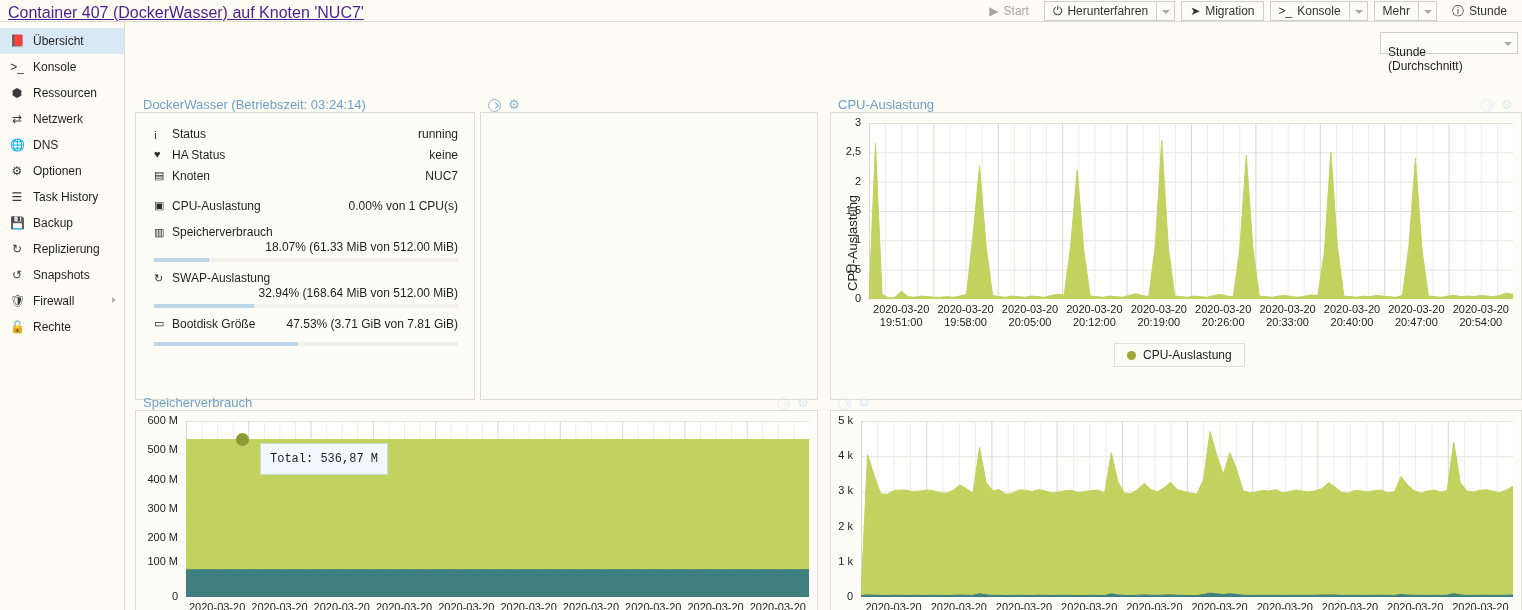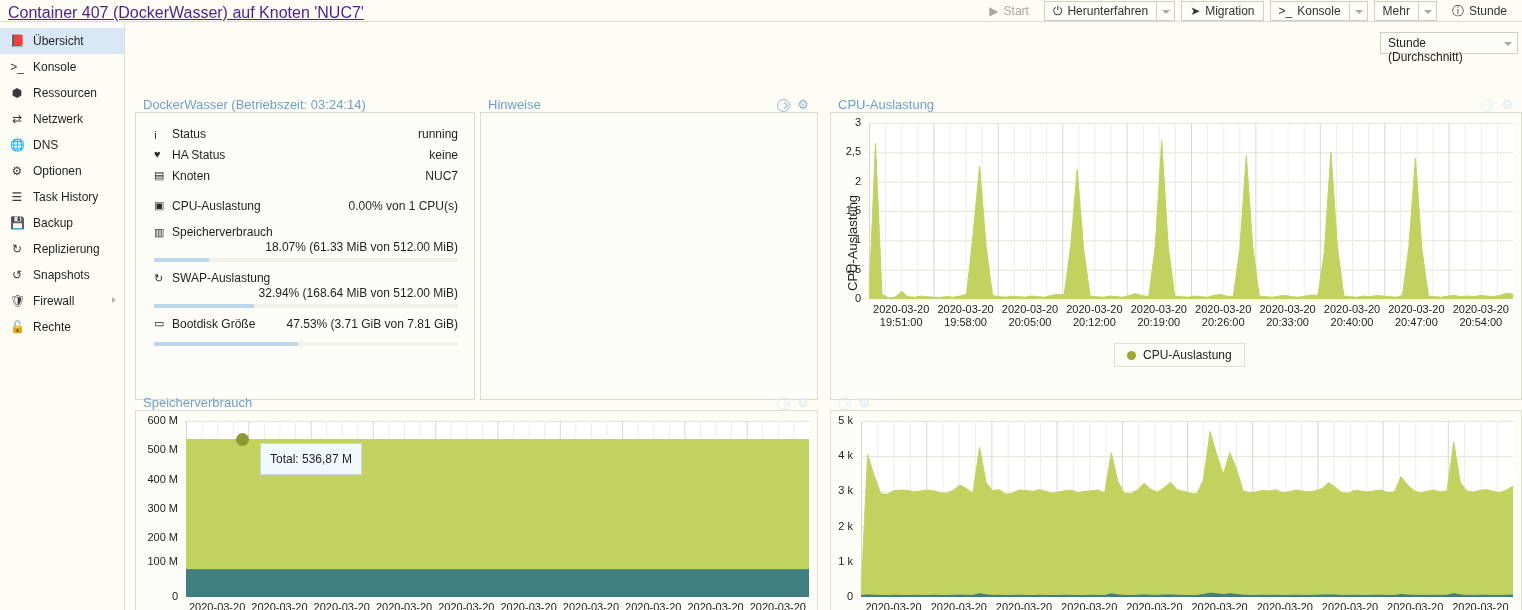--- a/index.html
+++ b/index.html
@@ -68,21 +68,21 @@
     border-top: 3px solid transparent; border-bottom: 3px solid transparent;
   }
 
   
   .content { position: absolute; left: 126px; top: 22px; width: 1396px; height: 588px; }
 
   .range-select {
     position: absolute; right: 4px; top: 10px;
     width: 138px; height: 22px; background: #fdfdf7;
     border: 1px solid #cfcfc4; font-size: 12px; color: #222;
-    padding: 3px 18px 0 7px; cursor: pointer;
+    padding: 12px 18px 0 7px; cursor: pointer;
   }
   .range-select::after {
     content: ""; position: absolute; right: 5px; top: 9px;
     border-left: 4px solid transparent; border-right: 4px solid transparent;
     border-top: 4px solid #a9a9a0;
   }
 
   .panel { position: absolute; }
   .panel-head {
     height: 28px; display: flex; align-items: flex-end;
@@ -156,21 +156,21 @@
   .legend {
     position: absolute; background: #fdfdf7; border: 1px solid #e0e0d6;
     padding: 4px 12px; font-size: 12px; color: #222;
     display: flex; align-items: center; gap: 7px;
   }
   .legend .dot { width: 9px; height: 9px; border-radius: 50%; background: #9aa832; }
 
   .tooltip {
     position: absolute; background: #f2f9fc; border: 1px solid #c8d8e0;
     padding: 6px 9px; font-size: 12px; color: #1f1f1f; line-height: 18px;
-    white-space: nowrap; z-index: 5;
+    white-space: nowrap; z-index: 5; font-family: Liberation Mono, monospace;
   }
   .tip-dot {
     position: absolute; width: 13px; height: 13px; border-radius: 50%;
     background: #8d9a33; z-index: 6;
   }
 </style>
 </head>
 <body>
 
 <div id="app">
@@ -340,21 +340,20 @@
             </div>
             <div class="pbar">
               <i style="width: 47.53%;"></i>
             </div>
           </div>
         </div>
     </div>
 
     <div class="panel notes-panel">
       <div class="panel-head">
-        <div class="panel-title">Hinweise</div>
         <div class="panel-tools">
           <div class="tool-circle"></div>
           <div class="tool-gear">⚙</div>
         </div>
       </div>
       <div class="panel-body notes-body"></div>
     </div>
 
     <div class="panel cpu-panel">
       <div class="panel-head">

